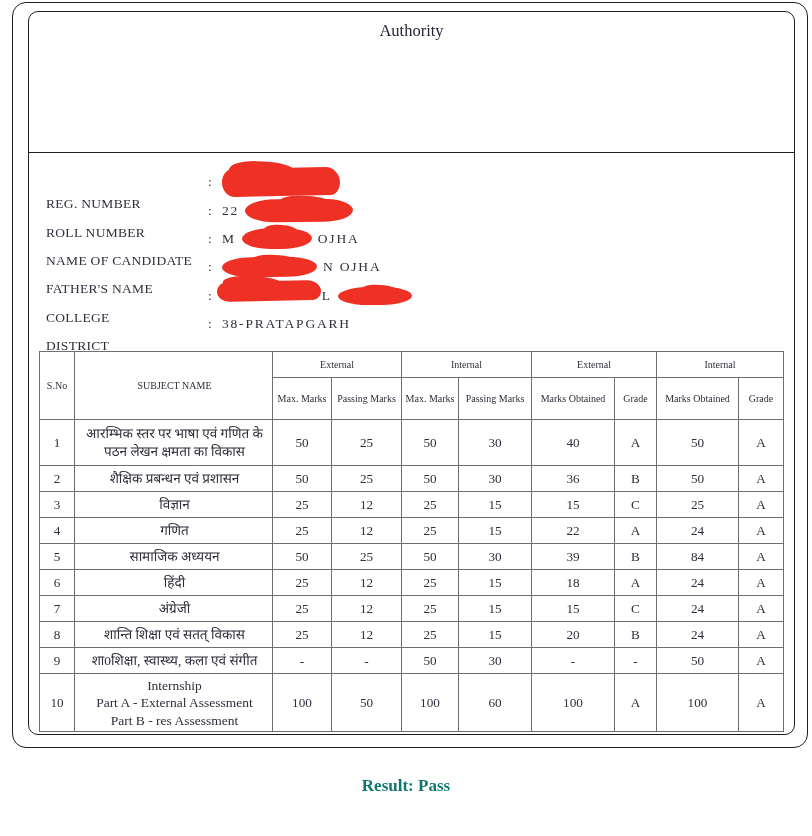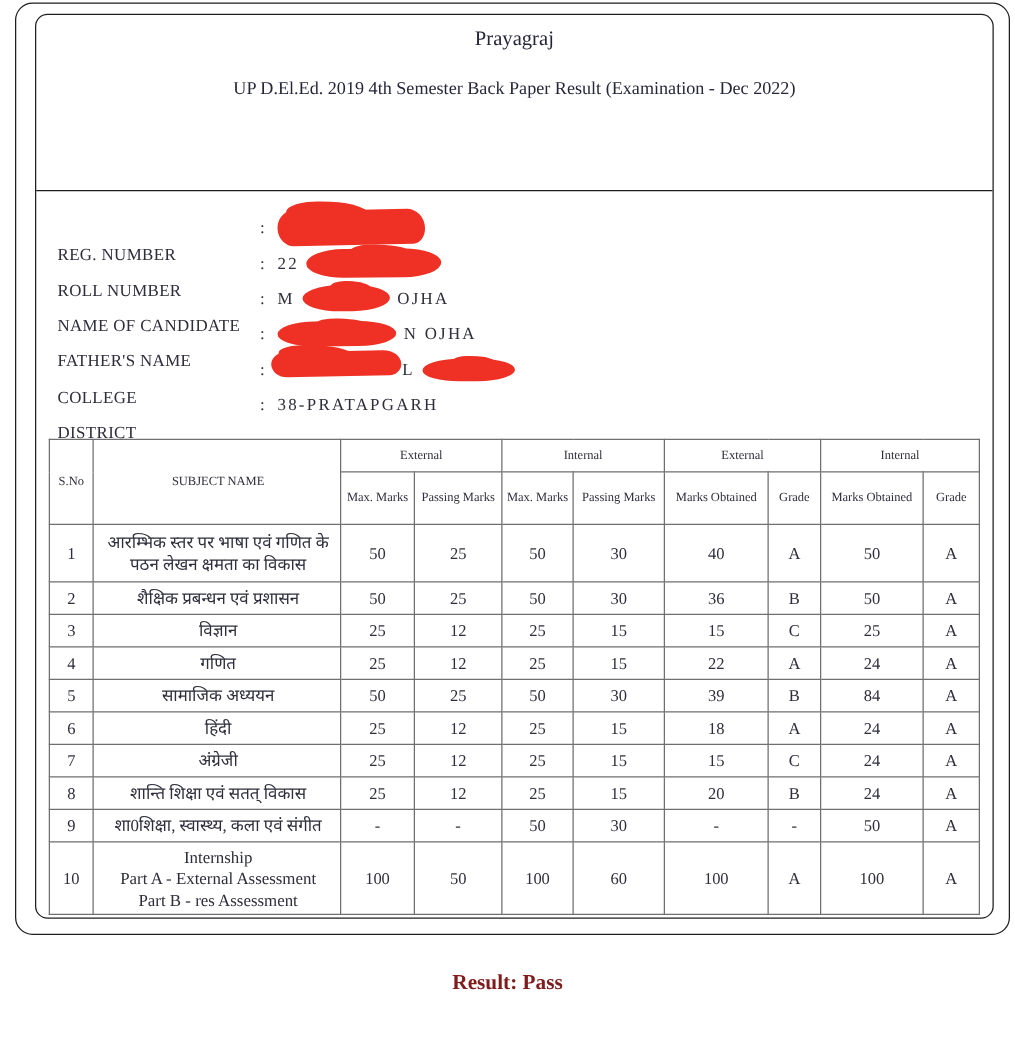--- a/index.html
+++ b/index.html
@@ -51,32 +51,31 @@
   thead th { font-size:10px; padding:1px 2px; }
   th.left, td.subject { text-align:center; padding-left:6px; padding-right:4px; }
   tbody tr { height:26px; }
   tbody tr:nth-child(1) { height:46px; }
   tbody tr:nth-child(10) { height:58px; }
   td.subject { font-size:13.5px; white-space:pre-line; padding-top:2px; padding-bottom:2px; }
   td.c { font-size:13.2px; }
 
   
   .result-line { position:absolute; left:0; top:776px; width:812px; text-align:center;
-    font-size:17px; font-weight:bold; color:#7f1d1d; }
+    font-size:17px; font-weight:bold; color:#0f766e; }
 </style>
 </head>
 <body>
 
 <div class="outer-frame"></div>
 
 <div class="inner-frame">
 
   <div class="title-block">
-    <div class="subtitle">Prayagraj</div>
-    <div class="exam-line">UP D.El.Ed. 2019 4th Semester Back Paper Result (Examination - Dec 2022)</div>
+    <div class="subtitle">Authority</div>
   </div>
 
   <div class="info-block">
       <div class="info-row">
     <span class="info-label">REG. NUMBER</span>
     <span class="info-colon">:</span>
     <span class="info-value">
           <span class="redact redact-a" style="height: 28px; width: 118px;"></span>
         </span>
   </div>

